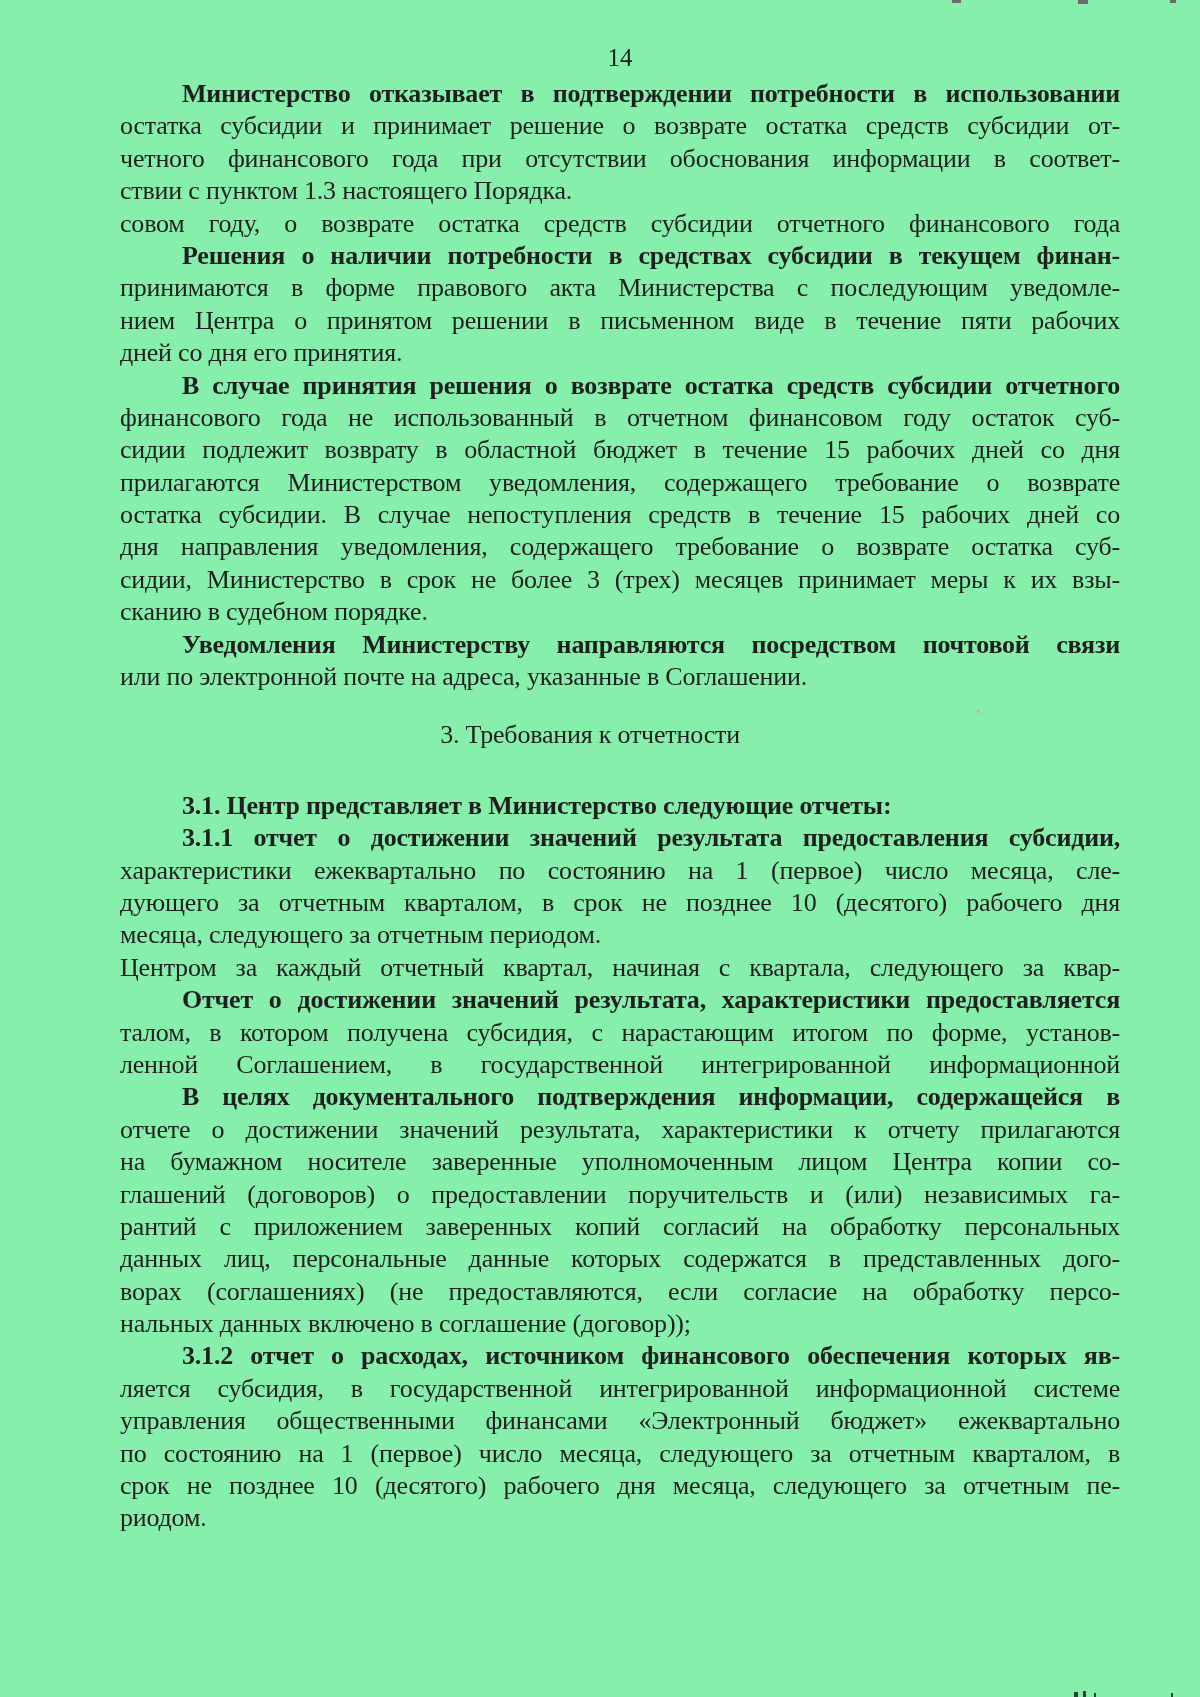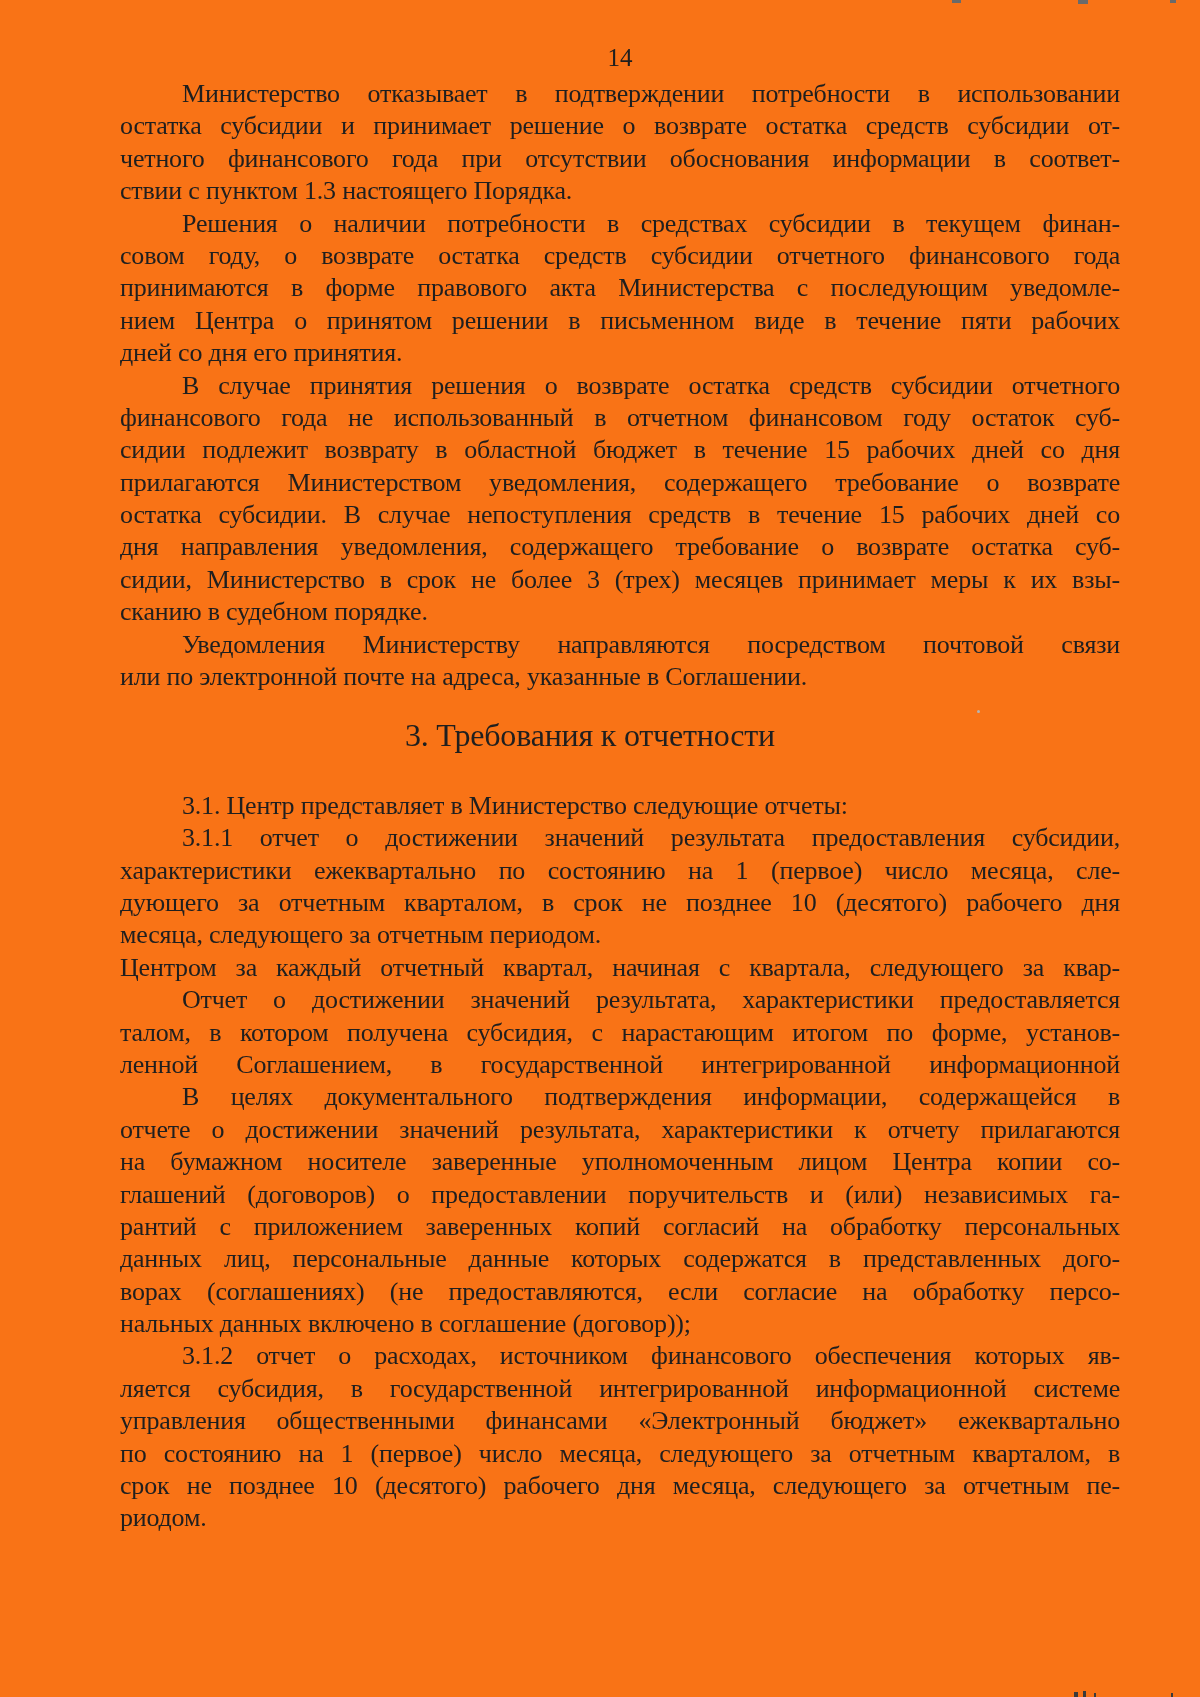--- a/index.html
+++ b/index.html
@@ -5,21 +5,21 @@
 <style>
   html, body {
     margin: 0;
     padding: 0;
     background: #ffffff;
   }
   .page {
     position: relative;
     width: 1200px;
     height: 1697px;
-    background: #f97316;
+    background: #86efac;
     overflow: hidden;
     font-family: "Liberation Serif", "DejaVu Serif", serif;
     color: #1f1f1f;
   }
   .page-number {
     position: absolute;
     top: 44px;
     left: 120px;
     width: 1000px;
     text-align: center;
@@ -36,26 +36,26 @@
   .line {
     height: 32.4px;
     line-height: 32.4px;
     font-size: 26px;
     letter-spacing: -0.2px;
     text-align: justify;
     text-align-last: justify;
     white-space: normal;
     overflow: visible;
   }
-  .line.first { text-indent: 62px; }
+  .line.first { text-indent: 62px; font-weight: bold; }
   .line.last  { text-align-last: left; }
   .section-heading {
     height: 32.4px;
     line-height: 32.4px;
-    font-size: 32px;
+    font-size: 26px;
     letter-spacing: -0.2px;
     text-align: center;
     padding-right: 60px;
     margin-top: 26px;
     margin-bottom: 38px;
   }
   
   .artifact {
     position: absolute;
     background: #6a6a6a;
@@ -82,22 +82,22 @@
   <div class="page-number">14</div>
 
   <main class="content">
       <div class="paragraph">
         <div class="line first">Министерство отказывает в подтверждении потребности в использовании</div>
         <div class="line">остатка субсидии и принимает решение о возврате остатка средств субсидии от-</div>
         <div class="line">четного финансового года при отсутствии обоснования информации в соответ-</div>
         <div class="line last">ствии с пунктом 1.3 настоящего Порядка.</div>
       </div>
       <div class="paragraph">
+        <div class="line">совом году, о возврате остатка средств субсидии отчетного финансового года</div>
         <div class="line first">Решения о наличии потребности в средствах субсидии в текущем финан-</div>
-        <div class="line">совом году, о возврате остатка средств субсидии отчетного финансового года</div>
         <div class="line">принимаются в форме правового акта Министерства с последующим уведомле-</div>
         <div class="line">нием Центра о принятом решении в письменном виде в течение пяти рабочих</div>
         <div class="line last">дней со дня его принятия.</div>
       </div>
       <div class="paragraph">
         <div class="line first">В случае принятия решения о возврате остатка средств субсидии отчетного</div>
         <div class="line">финансового года не использованный в отчетном финансовом году остаток суб-</div>
         <div class="line">сидии подлежит возврату в областной бюджет в течение 15 рабочих дней со дня</div>
         <div class="line">прилагаются Министерством уведомления, содержащего требование о возврате</div>
         <div class="line">остатка субсидии. В случае непоступления средств в течение 15 рабочих дней со</div>

